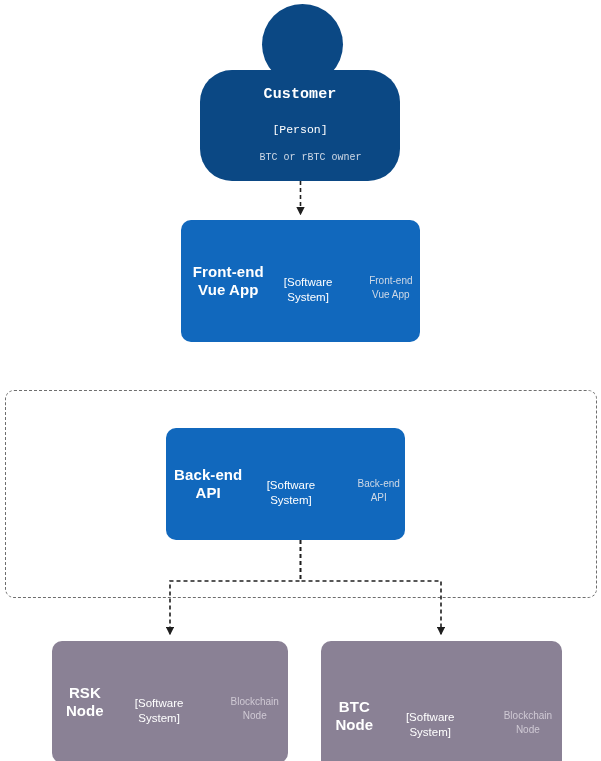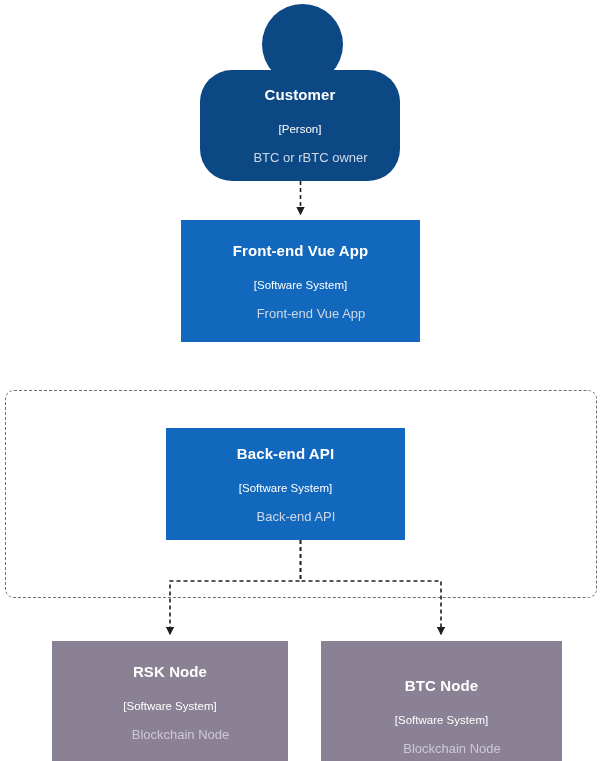--- a/index.html
+++ b/index.html
@@ -18,41 +18,41 @@
     height: 761px;
     background: #ffffff;
     overflow: hidden;
   }
 
   
   .node {
     position: absolute;
     box-sizing: border-box;
     display: flex;
-    flex-direction: column;
+    flex-direction: row;
     align-items: center;
     justify-content: center;
     text-align: center;
-    border-radius: 0;
+    border-radius: 10px;
     color: #ffffff;
   }
   .node .title {
     font-size: 15px;
     font-weight: bold;
     line-height: 18px;
     letter-spacing: 0.1px;
   }
   .node .type {
     font-size: 11.5px;
     font-weight: normal;
     line-height: 15px;
     margin-top: 18px;
   }
   .node .desc {
-    font-size: 13px;
+    font-size: 10px;
     line-height: 14px;
     margin-top: 14px;
     color: #d7dde6;
     margin-left: 21px;
   }
   .node.person-body .desc,
   .node.system .desc {
     color: #cfd9e6;
   }
   .node.blockchain .desc {
@@ -66,20 +66,21 @@
   }
   .person-body {
     position: absolute;
     box-sizing: border-box;
     display: flex;
     flex-direction: column;
     align-items: center;
     justify-content: center;
     text-align: center;
     color: #ffffff;
+    font-family: Liberation Mono, monospace;
   }
 
   
   .boundary {
     position: absolute;
     box-sizing: border-box;
     border: 1.6px dashed #6e6e6e;
     border-radius: 9px;
     background: transparent;
   }

